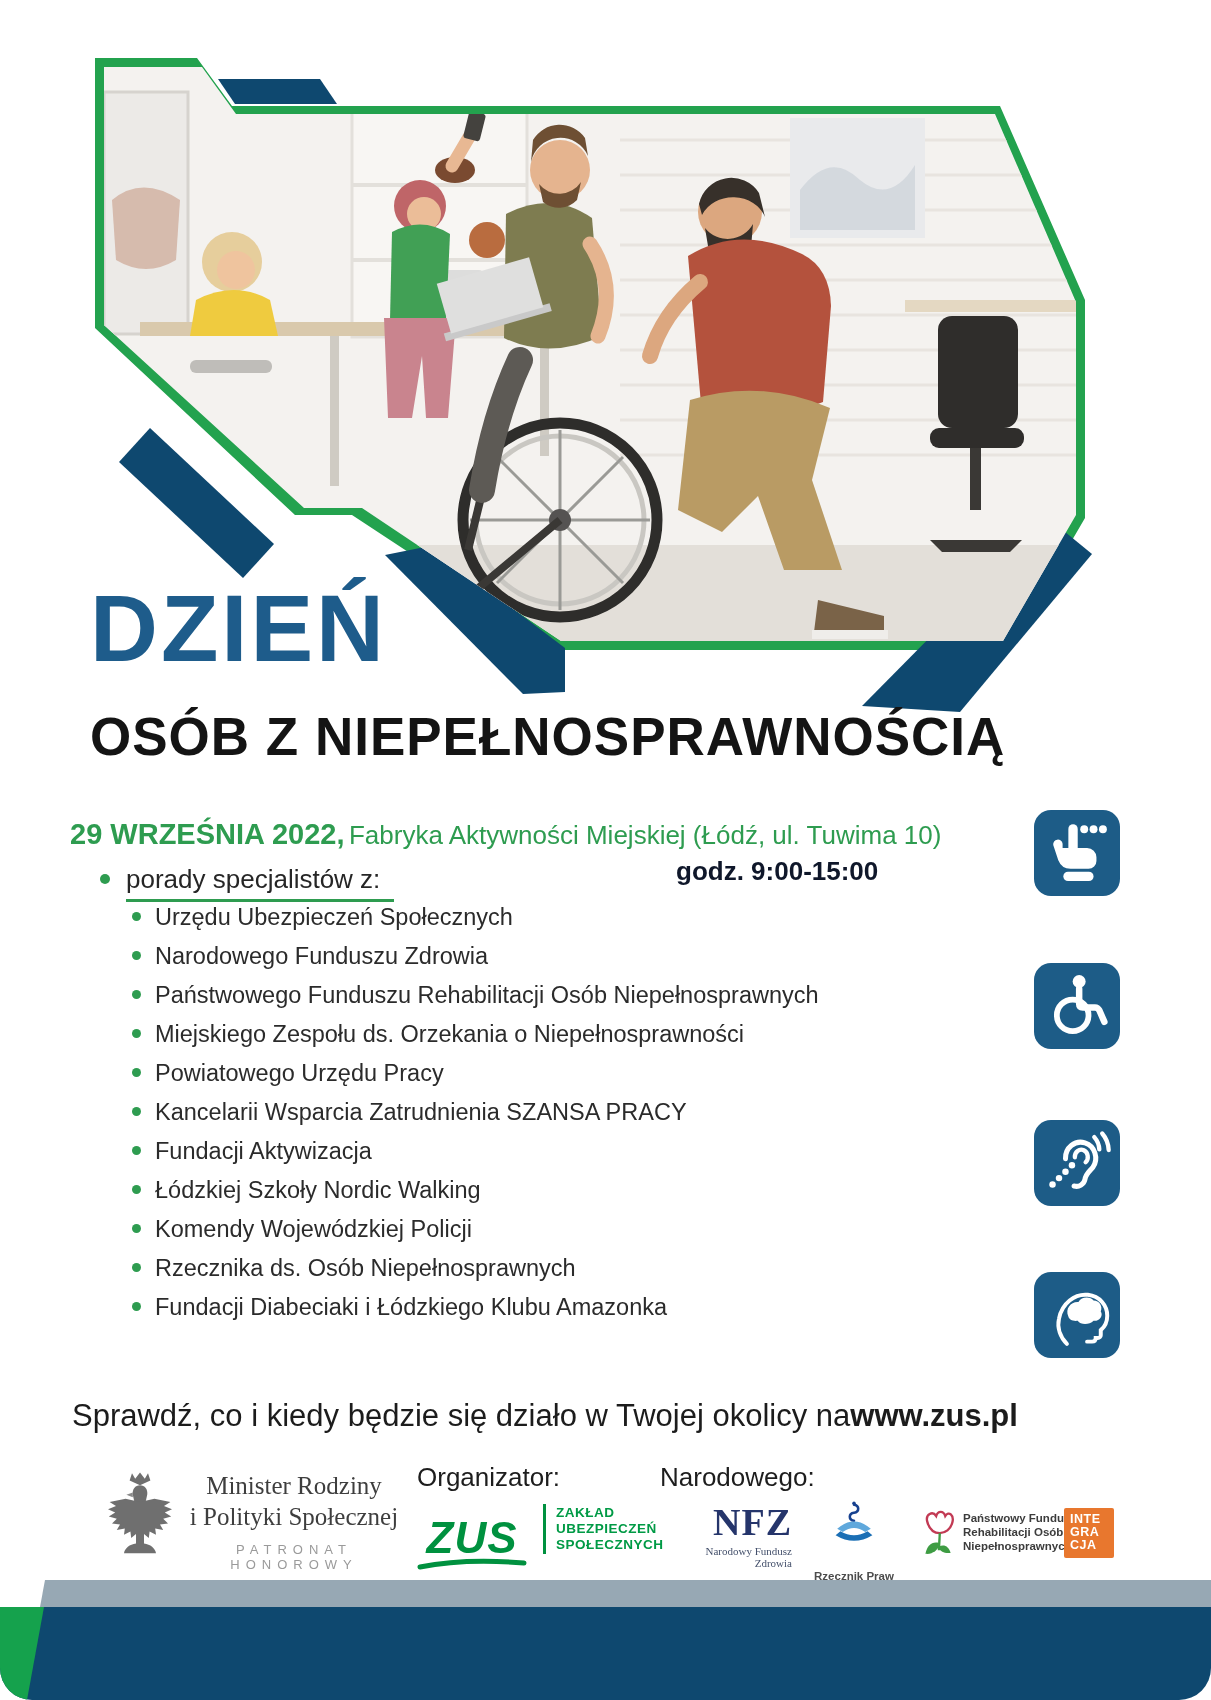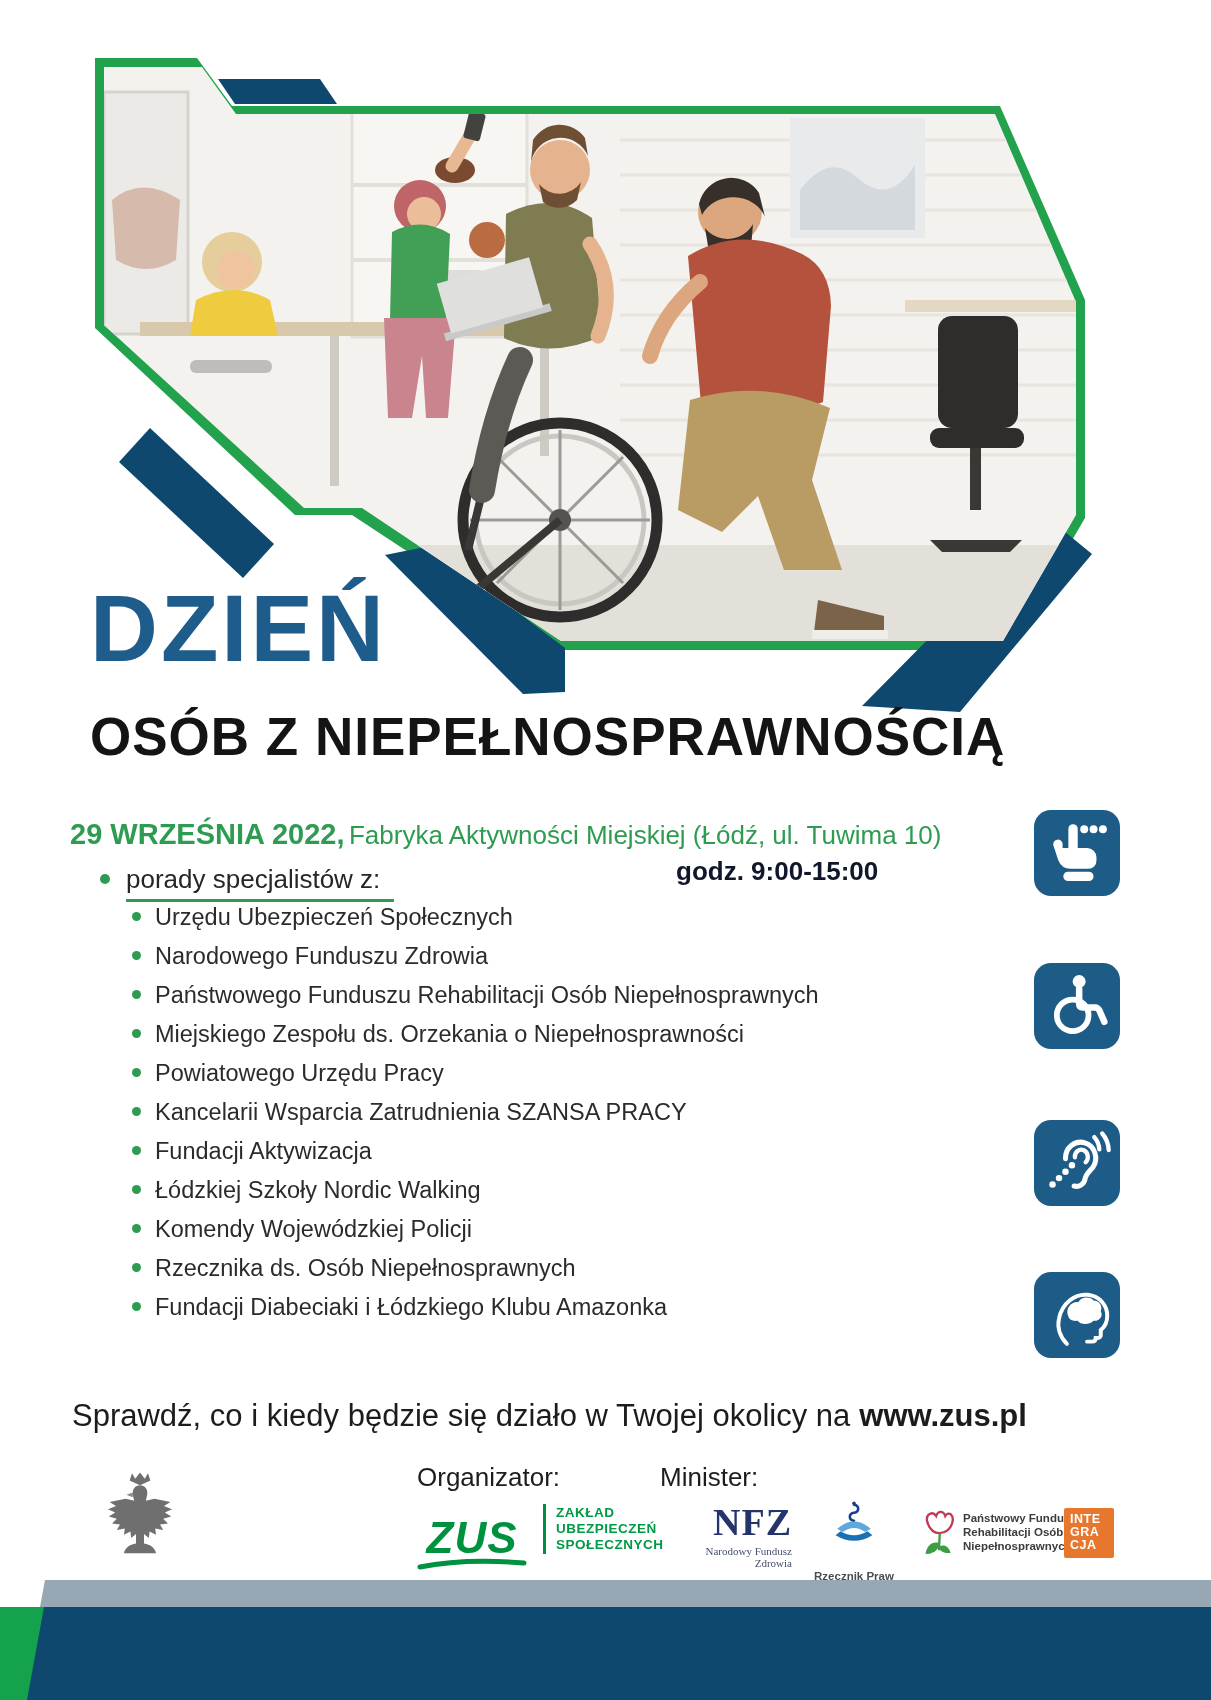--- a/index.html
+++ b/index.html
@@ -1,17 +1,17 @@
 <!DOCTYPE html>
 <html><head>
 <meta charset="utf-8">
 <style>
   html,body{margin:0;padding:0;background:#ffffff;}
   .poster{position:relative;width:1211px;height:1700px;background:#fff;overflow:hidden;
-          font-family:"Liberation Sans",sans-serif;margin:0 auto;}
+          font-family:"Liberation Sans",sans-serif;margin:0 auto;border-radius:32px;}
   .abs{position:absolute;}
 
   
   .title1{left:90px;top:582px;font-size:94px;font-weight:bold;color:#1E5C8B;letter-spacing:3px;line-height:1;}
   .title2{left:90px;top:708px;font-size:53px;font-weight:bold;color:#141414;letter-spacing:1px;line-height:1.1;}
 
   
   .event-line{left:70px;top:818px;color:#2E9C50;white-space:nowrap;}
   .event-date{font-size:29px;font-weight:bold;}
   .event-venue{font-size:26px;font-weight:normal;}
@@ -25,21 +25,21 @@
   .greenline{border-bottom:3px solid #2E9C50;padding-bottom:4px;padding-right:14px;}
   .sub-list{left:132px;top:905px;list-style:none;margin:0;padding:0;}
   .sub-list li{display:flex;align-items:flex-start;gap:14px;margin:0 0 15px 0;
                font-size:23.5px;line-height:24px;color:#2b2b2b;}
   .sub-list .bdot{width:9px;height:9px;margin-top:7px;}
   .bullet-extra{left:98px;top:1338px;font-size:24px;}
   .bullet-extra .bdot{margin-top:8px;}
 
   
   .cta{left:72px;top:1398px;font-size:31px;color:#1c1c1c;}
-  .cta b{margin-left:9px;}
+  .cta b{}
 
   
   .side-icon{width:86px;height:86px;background:#1D5C87;border-radius:17px;left:1034px;
              display:flex;align-items:center;justify-content:center;}
   .side-icon svg{width:72px;height:72px;}
 
   
   .patron-eagle{left:100px;top:1462px;}
   .patron-text{left:186px;top:1470px;width:216px;text-align:center;}
   .patron-line{font-family:"Liberation Serif",serif;font-size:25px;color:#3e3e3e;line-height:31px;}
@@ -287,38 +287,43 @@
   </div>
 
   <div class="abs patron-eagle">
     <svg width="80" height="104" viewBox="0 0 100 110" fill="#6f6f6f">
       <path d="M40 4 L44 11 L50 3 L56 11 L60 4 L63 13 L50 19 L37 13 Z"></path>
       <path d="M50 19 C56 19 60 24 59 31 L57 40 L43 40 L41 31 C40 24 44 19 50 19 Z"></path>
       <path d="M41 28 L33 31 L41 34 Z" fill="#8a8a8a"></path>
       <path d="M50 40 L68 36 L88 40 L80 45 L90 49 L81 53 L89 58 L79 61 L85 67 L75 68 L79 75 L69 73 L70 81 L62 77 L61 85 L55 80 L55 92 C63 93 69 98 70 104 L30 104 C31 98 37 93 45 92 L45 80 L39 85 L38 77 L30 81 L31 73 L21 75 L25 68 L15 67 L21 61 L11 58 L19 53 L10 49 L20 45 L12 40 L32 36 Z"></path>
     </svg>
   </div>
+  <div class="abs patron-text">
+    <div class="patron-line">Minister Rodziny</div>
+    <div class="patron-line">i Polityki Społecznej</div>
+    <div class="patron-sub">PATRONAT HONOROWY</div>
+  </div>
 
   <div class="abs org-label">Organizator:</div>
   <div class="abs zus-logo">
     <div class="zus-abbr-wrap">
       <span class="zus-abbr">ZUS</span>
       <svg width="110" height="12" viewBox="0 0 110 12">
         <path d="M3 9 Q48 0 107 5" stroke="#00913F" stroke-width="5" fill="none" stroke-linecap="round"></path>
       </svg>
     </div>
     <div class="zus-sep"></div>
     <div class="zus-caption">
       <div>ZAKŁAD</div>
       <div>UBEZPIECZEŃ</div>
       <div>SPOŁECZNYCH</div>
     </div>
   </div>
 
-  <div class="abs partners-label">Minister:</div>
+  <div class="abs partners-label">Narodowego:</div>
 
   <div class="abs nfz">
     <div class="nfz-abbr">NFZ</div>
     <div class="nfz-caption">Narodowy Fundusz Zdrowia</div>
   </div>
 
   <div class="abs rpp">
     <svg width="66" height="48" viewBox="0 0 70 60">
       <circle cx="35" cy="4" r="2.2" fill="#17418F"></circle>
       <path d="M35 6 c7 1 7 9 0 10 c-7 1 -7 9 0 10" stroke="#17418F" stroke-width="3.2" fill="none" stroke-linecap="round"></path>

